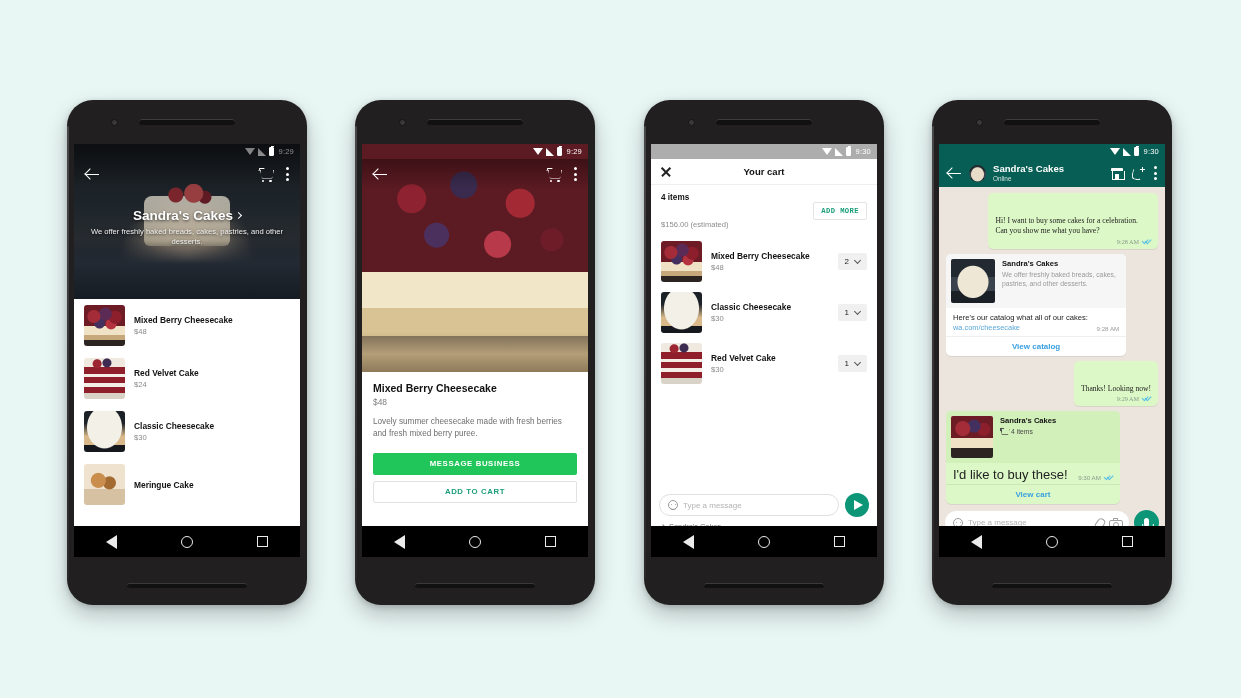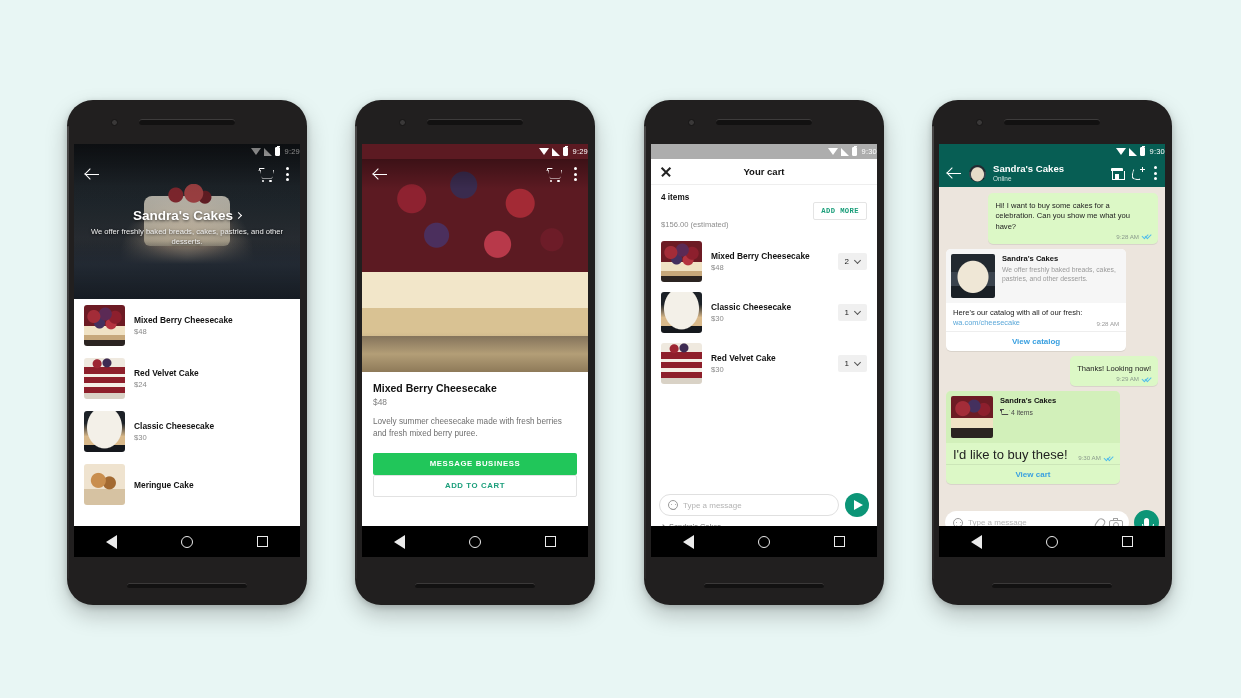--- a/index.html
+++ b/index.html
@@ -45,21 +45,21 @@
     background:#000; display:flex; align-items:center; justify-content:space-around;
   }
   .nav-back, .nav-home, .nav-recent { opacity:.92; }
   .nav-back{ width:0;height:0;border-top:7px solid transparent;border-bottom:7px solid transparent;border-right:11px solid #fff; }
   .nav-home{ width:12px;height:12px;border:1.6px solid #fff;border-radius:50%; }
   .nav-recent{ width:11px;height:11px;border:1.6px solid #fff; }
 
   
   .statusbar{
     height:15px; display:flex; align-items:center; justify-content:flex-end;
-    gap:3px; font-size:7.5px; color:#fff; letter-spacing:.2px;
+    padding-right:6px; gap:3px; font-size:7.5px; color:#fff; letter-spacing:.2px;
   }
   .sb-wifi{ width:0;height:0;border-left:5px solid transparent;border-right:5px solid transparent;border-top:7px solid #fff; }
   .sb-sig{ width:0;height:0;border-left:8px solid #fff;border-top:8px solid transparent; }
   .sb-batt{ width:5px;height:9px;border:1px solid #fff;border-radius:1px;background:#fff;position:relative; }
   .sb-batt::before{content:"";position:absolute;left:1px;top:-2.5px;width:3px;height:1.5px;background:#fff;}
   .sb-time{ margin-left:2px; }
 
   
   .hero{
     position:relative; height:155px;
@@ -193,21 +193,21 @@
   .detail-card{ background:#fff; padding:10px 11px 9px 11px; }
   .detail-title{ font-size:10.5px; font-weight:bold; color:#111; }
   .detail-price{ font-size:8.4px; color:#7d7d7d; margin-top:3px; }
   .detail-desc{ font-size:8.2px; color:#6f6f6f; line-height:1.5; margin-top:9px; }
   .btn-primary{
     margin-top:12px; height:22px; background:#21c65a; border-radius:2px;
     display:flex; align-items:center; justify-content:center;
     color:#fff; font-size:7.8px; font-weight:bold; letter-spacing:.6px; cursor:pointer;
   }
   .btn-outline{
-    height:22px; background:#fff; border:1px solid #e2e2e2; border-radius:2px;
+    margin-top:6px; height:22px; background:#fff; border:1px solid #e2e2e2; border-radius:2px;
     display:flex; align-items:center; justify-content:center;
     color:#1a9e7a; font-size:7.8px; font-weight:bold; letter-spacing:.6px; cursor:pointer;
   }
 
   
   .sb-grey{ background:#adadad; }
   .cart-screen{ background:#fff; height:100%; display:flex; flex-direction:column; }
   .cart-header{
     height:26px; display:flex; align-items:center; padding:0 9px;
     border-bottom:1px solid #eee; position:relative;
@@ -283,21 +283,21 @@
     transform:rotate(8deg);
   }
   .plus-sm{position:absolute;right:0;top:0;width:5px;height:5px;}
   .plus-sm::before{content:"";position:absolute;left:0;top:2px;width:5px;height:1.3px;background:#fff;}
   .plus-sm::after{content:"";position:absolute;left:1.9px;top:0;width:1.3px;height:5px;background:#fff;}
   .wa-body{
     background:#ece5dd; height:319px; padding:6px 7px 0 7px; position:relative;
     display:flex; flex-direction:column; gap:5px; overflow:hidden;
   }
   .bub{ max-width:80%; border-radius:5px; box-shadow:0 1px 0 rgba(0,0,0,.08); position:relative; }
-  .bub-out{ align-self:flex-end; background:#dcf8c6; padding:8px 7px 4px 7px; }
+  .bub-out{ align-self:flex-end; background:#dcf8c6; padding:23px 7px 4px 7px;font-family:Liberation Serif, serif; }
   .bub-txt{ font-size:7.6px;color:#222;line-height:1.35; }
   .bub-meta{ display:flex;align-items:center;justify-content:flex-end;gap:3px;margin-top:1px; }
   .bub-time{ font-size:6.2px;color:#8a9a8c; }
   .ticks{ width:9px;height:6px;position:relative; }
   .ticks::before,.ticks::after{
     content:"";position:absolute;top:1px;width:4.5px;height:2.5px;
     border-left:1.1px solid #53bdeb;border-bottom:1.1px solid #53bdeb;transform:rotate(-45deg);
   }
   .ticks::before{left:0;} .ticks::after{left:3px;}
 
@@ -659,21 +659,21 @@
 
         <div class="catalog-card">
           <div class="cc-top">
             <div class="cc-img"></div>
             <div>
               <div class="cc-title">Sandra's Cakes</div>
               <div class="cc-desc">We offer freshly baked breads, cakes, pastries, and other desserts.</div>
             </div>
           </div>
           <div class="cc-body">
-            <div class="cc-line">Here's our catalog with all of our fresh:</div>
+            <div class="cc-line">Here's our catalog what all of our cakes:</div>
             <div class="cc-link">wa.com/cheesecake</div>
             <div class="cc-time">9:28 AM</div>
           </div>
           <div class="cc-action">View catalog</div>
         </div>
 
         <div class="bub bub-out">
           <div class="bub-txt">Thanks! Looking now!</div>
           <div class="bub-meta">
             <span class="bub-time">9:29 AM</span>

